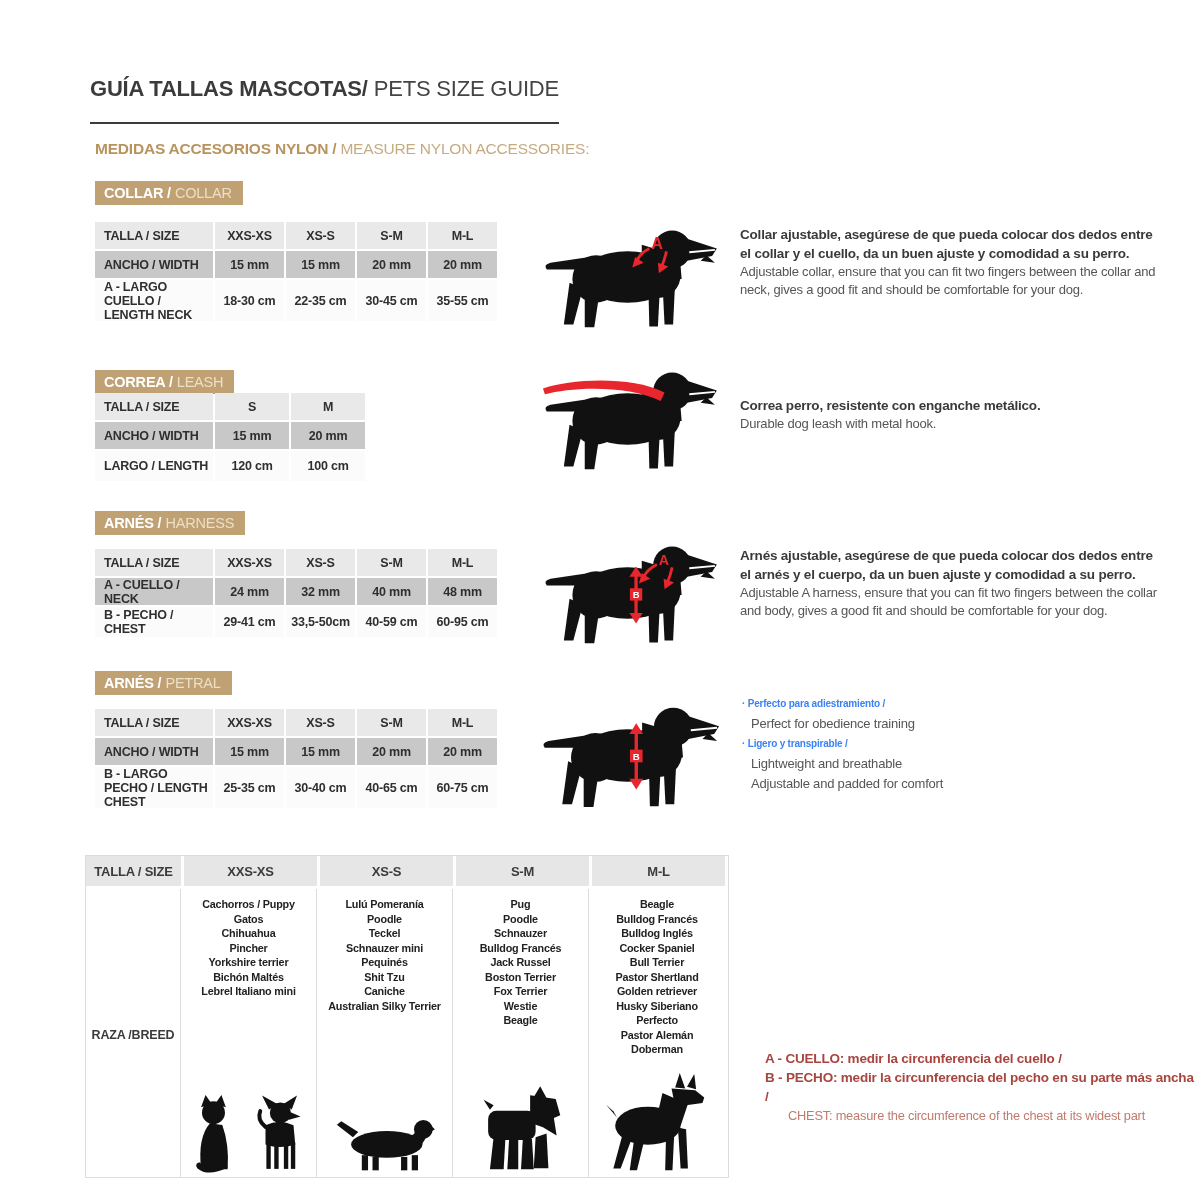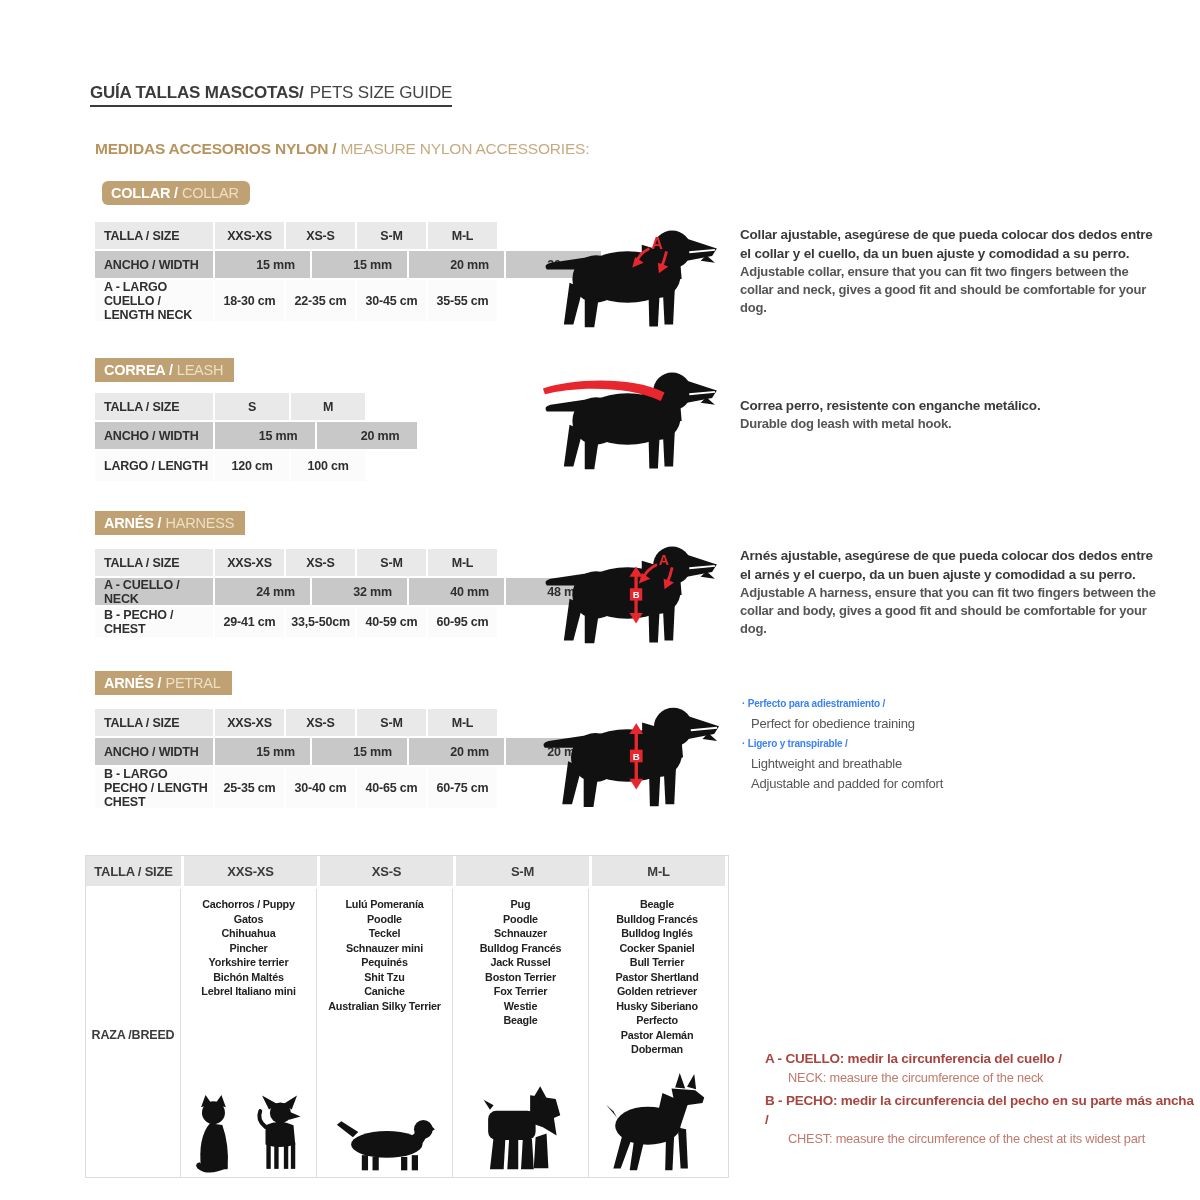--- a/index.html
+++ b/index.html
@@ -1,51 +1,51 @@
 <!DOCTYPE html>
 <html><head>
 <meta charset="utf-8">
 <style>
   html,body{margin:0;padding:0;background:#ffffff;}
   body{font-family:"Liberation Sans", sans-serif; color:#3b3b3b;}
   #page{position:relative;width:1200px;height:1200px;background:#fff;overflow:hidden;letter-spacing:-0.2px;}
 
   
-  .title{position:absolute;left:90px;top:72px;font-size:17px;font-weight:700;color:#3b3b3b;
-         border-bottom:2.5px solid #3b3b3b;padding-bottom:2px;display:inline-block;}
+  .title{position:absolute;left:90px;top:61px;font-size:22px;font-weight:700;color:#3b3b3b;
+         border-bottom:2.5px solid #3b3b3b;padding-bottom:20px;display:inline-block;}
   .title .t-en{font-weight:400;margin-left:6px;color:#444;}
   .subtitle{position:absolute;left:95px;top:140px;font-size:15.5px;font-weight:700;color:#b8935e;}
   .subtitle .s-en{font-weight:400;color:#c6ab81;margin-left:4px;}
 
   
   .badge{position:absolute;background:#c0a173;color:#fff;font-weight:700;font-size:14.5px;
          padding:4px 11px 4px 9px;display:inline-block;}
   .badge .badge-en{font-weight:400;color:#ecdfc6;margin-left:4px;}
 
   
   .stable{position:absolute;font-size:12.5px;font-weight:700;color:#2f2f2f;}
   .tr{display:flex;margin-bottom:2px;}
   .cell{display:flex;align-items:center;justify-content:center;text-align:center;flex:none;
         width:69px;margin-right:2px;}
   .cell.lbl{width:118px;justify-content:flex-start;text-align:left;padding-left:9px;box-sizing:border-box;}
   .cell.wide{width:74px;}
   .bg-light{background:#e9e9e9;}
-  .bg-mid{background:#c8c8c8;padding-left:26px;}
+  .bg-mid{background:#c8c8c8;}
   .bg-white{background:#fbfbfb;}
   .h27 .cell{height:27px;}
   .h30 .cell{height:30px;}
   .h40 .cell{height:41px;}
 
   
   .dogfig{position:absolute;}
 
   
   .desc{position:absolute;left:740px;width:424px;}
   .desc-es{font-size:13.5px;font-weight:700;color:#3a3a3a;line-height:19px;}
-  .desc-en{font-size:13px;font-weight:700;color:#555;line-height:18px;}
+  .desc-en{font-size:13px;font-weight:400;color:#555;line-height:18px;}
 
   
   .bullets{position:absolute;left:742px;top:694px;width:424px;}
   .bullet{margin-bottom:1px;}
   .b-es{font-size:10px;font-weight:700;color:#3b82f6;line-height:20px;}
   .b-es::before{content:"· ";}
   .b-en{font-size:13px;font-weight:400;color:#555;line-height:19px;margin-left:9px;}
 
   
   .breed-table{position:absolute;left:85px;top:855px;width:642px;border:1px solid #dcdcdc;background:#fff;}
@@ -94,21 +94,21 @@
     </g>
   </defs>
 </svg>
 
 <div id="page">
 
   <h1 class="title"><span class="t-es">GUÍA TALLAS MASCOTAS/</span><span class="t-en">PETS SIZE GUIDE</span></h1>
 
   <div class="subtitle"><span>MEDIDAS ACCESORIOS NYLON /</span><span class="s-en">MEASURE NYLON ACCESSORIES:</span></div>
 
-  <div class="badge" style="left:102px;top:181px;border-radius:6px;">
+  <div class="badge" style="left:95px;top:181px;">
     <span class="badge-es">COLLAR /</span><span class="badge-en">COLLAR</span>
   </div>
 
   <div class="stable" style="left:95px;top:222px;">
     <div class="tr h27">
       <div class="cell lbl bg-light">TALLA / SIZE</div>
       <div class="cell bg-light">XXS-XS</div>
       <div class="cell bg-light">XS-S</div>
       <div class="cell bg-light">S-M</div>
       <div class="cell bg-light">M-L</div>
@@ -140,21 +140,21 @@
         <polygon points="128,56 127,45 138,49" fill="#e8262d"></polygon>
       </g>
     </svg>
   </div>
 
   <div class="desc" style="top:225px;">
     <div class="desc-es">Collar ajustable, asegúrese de que pueda colocar dos dedos entre el collar y el cuello, da un buen ajuste y comodidad a su perro.</div>
     <div class="desc-en">Adjustable collar, ensure that you can fit two fingers between the collar and neck, gives a good fit and should be comfortable for your dog.</div>
   </div>
 
-  <div class="badge" style="left:95px;top:358px;">
+  <div class="badge" style="left:95px;top:370px;">
     <span class="badge-es">CORREA /</span><span class="badge-en">LEASH</span>
   </div>
 
   <div class="stable" style="left:95px;top:393px;">
     <div class="tr h27">
       <div class="cell lbl bg-light">TALLA / SIZE</div>
       <div class="cell wide bg-light">S</div>
       <div class="cell wide bg-light">M</div>
     </div>
     <div class="tr h27">
@@ -421,21 +421,20 @@
             <polygon points="31,72 42,74 34,107 26,107"></polygon>
           </svg>
         </span>
       </div>
     </div>
   </div>
 
   <div class="notes">
     <div class="note">
       <div class="n-es">A - CUELLO: medir la circunferencia del cuello /</div>
-      <div class="n-en">NECK: measure the circumference of the neck</div>
     </div>
     <div class="note">
       <div class="n-es">B - PECHO: medir la circunferencia del pecho en su parte más ancha /</div>
       <div class="n-en">CHEST: measure the circumference of the chest at its widest part</div>
     </div>
   </div>
 
 </div>
 
 </body></html>

